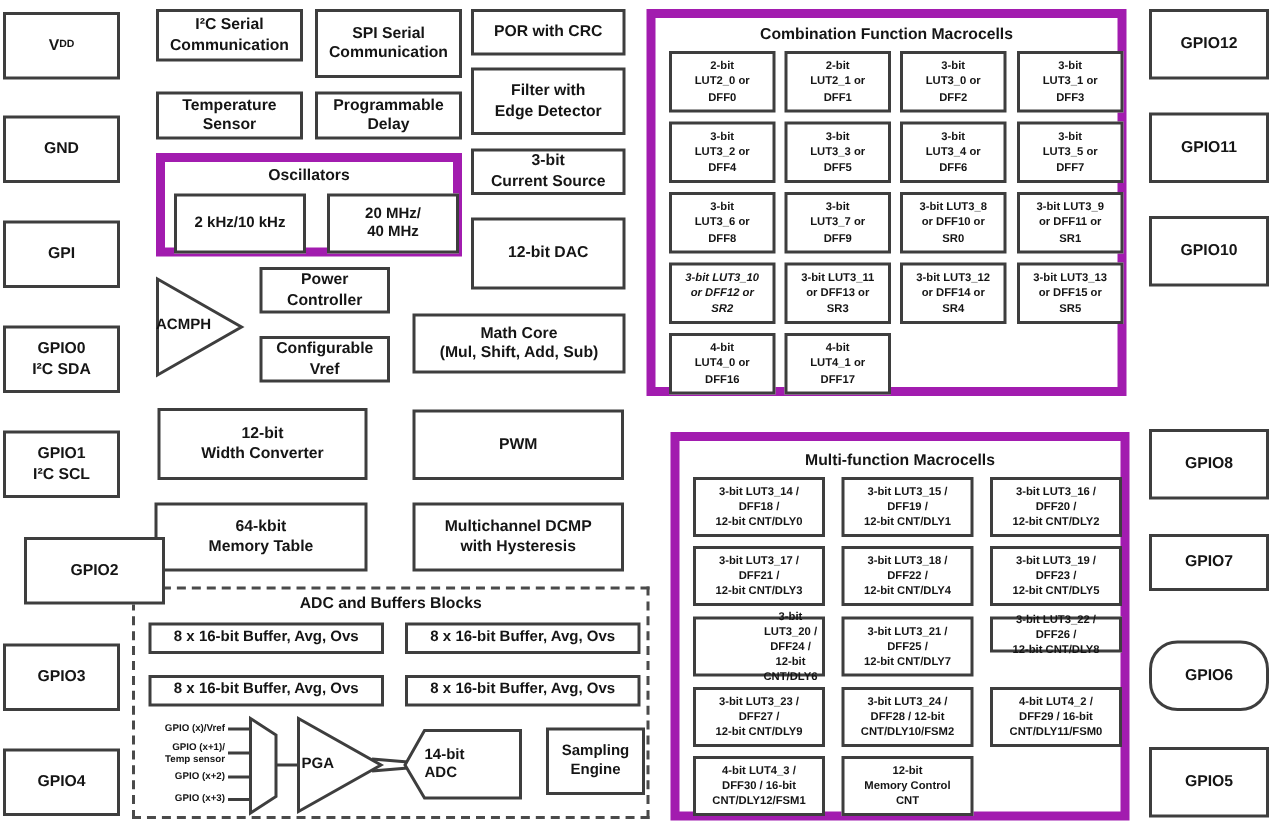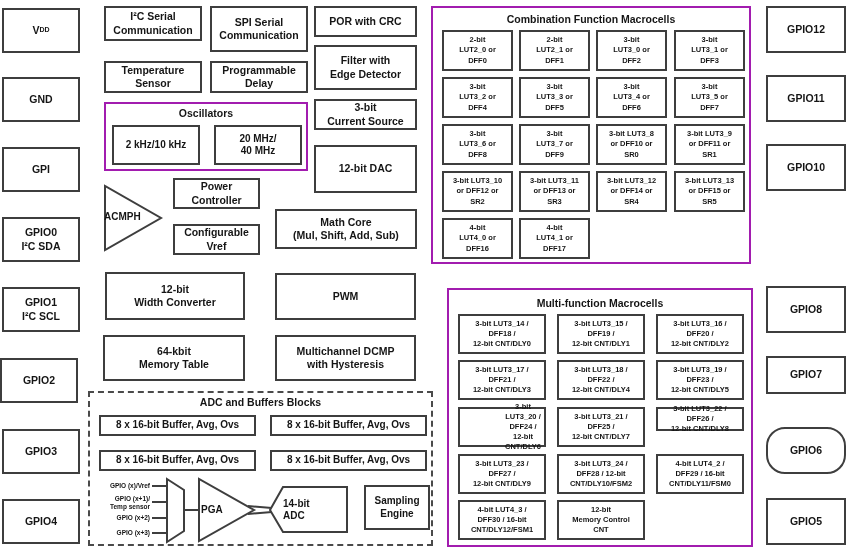--- a/index.html
+++ b/index.html
@@ -1,21 +1,21 @@
 <!DOCTYPE html>
 <html><head>
 <meta charset="utf-8">
 <style>
   *{box-sizing:border-box;margin:0;padding:0}
   html,body{background:#ffffff}
   body{font-family:"Liberation Sans",sans-serif}
   #root{position:relative;width:850px;height:555px;background:#fff;color:#151515;font-weight:bold;overflow:hidden}
   .box{position:absolute;border:2px solid #3e3e3e;background:#fff;display:flex;align-items:center;justify-content:center;
        text-align:center;white-space:pre-line;font-size:10.5px;line-height:1.25}
-  .group{position:absolute;border:2px solid #a21caf;background:#fff}
+  .group{position:absolute;border:6px solid #a21caf;background:#fff}
   .dashed{border:2px dashed #4a4a4a}
   .sect-title{position:absolute;left:0;right:0;text-align:center;font-size:10.5px;line-height:1.2}
   .cell{position:absolute;border:2px solid #3e3e3e;background:#fff;display:flex;align-items:center;justify-content:center;
         text-align:center;white-space:pre-line;font-size:7.5px;line-height:1.35}
   .buf{font-size:10px}
   .muxlabel{position:absolute;font-size:6.5px;line-height:1.2;text-align:right;white-space:pre-line}
   .lbl{position:absolute;white-space:pre-line;line-height:1.15}
   svg{position:absolute}
   sub{font-size:7px}
 </style>
@@ -130,21 +130,21 @@
 DFF8</div>
       <div class="cell" style="left: 86px; top: 116px; width: 71px; height: 41px;">3-bit
 LUT3_7 or
 DFF9</div>
       <div class="cell" style="left: 163px; top: 116px; width: 71px; height: 41px;">3-bit LUT3_8
 or DFF10 or
 SR0</div>
       <div class="cell" style="left: 241px; top: 116px; width: 71px; height: 41px;">3-bit LUT3_9
 or DFF11 or
 SR1</div>
-      <div class="cell" style="left: 9px; top: 163px; width: 71px; height: 41px;">3-bit LUT3_10
+      <div class="cell" style="left: 9px; top: 163px; width: 71px; height: 41px; font-style: italic;">3-bit LUT3_10
 or DFF12 or
 SR2</div>
       <div class="cell" style="left: 86px; top: 163px; width: 71px; height: 41px;">3-bit LUT3_11
 or DFF13 or
 SR3</div>
       <div class="cell" style="left: 163px; top: 163px; width: 71px; height: 41px;">3-bit LUT3_12
 or DFF14 or
 SR4</div>
       <div class="cell" style="left: 241px; top: 163px; width: 71px; height: 41px;">3-bit LUT3_13
 or DFF15 or
@@ -203,21 +203,21 @@
 CNT</div>
     </div>
 
 <div class="box pin" style="left: 2px; top: 8px; width: 78px; height: 45px;"><span>V</span><sub>DD</sub></div>
     <div class="box pin" style="left: 2px; top: 77px; width: 78px; height: 45px;">GND</div>
     <div class="box pin" style="left: 2px; top: 147px; width: 78px; height: 45px;">GPI</div>
     <div class="box pin" style="left: 2px; top: 217px; width: 78px; height: 45px;">GPIO0
 I²C SDA</div>
     <div class="box pin" style="left: 2px; top: 287px; width: 78px; height: 45px;">GPIO1
 I²C SCL</div>
-    <div class="box pin" style="left: 0; top: 358px; width: 78px; height: 45px;">GPIO2</div>
+    <div class="box pin" style="left: 16px; top: 358px; width: 94px; height: 45px;">GPIO2</div>
     <div class="box pin" style="left: 2px; top: 429px; width: 78px; height: 45px;">GPIO3</div>
     <div class="box pin" style="left: 2px; top: 499px; width: 78px; height: 45px;">GPIO4</div>
     <div class="box pin" style="left: 766px; top: 6px; width: 80px; height: 47px;">GPIO12</div>
     <div class="box pin" style="left: 766px; top: 75px; width: 80px; height: 47px;">GPIO11</div>
     <div class="box pin" style="left: 766px; top: 144px; width: 80px; height: 47px;">GPIO10</div>
     <div class="box pin" style="left: 766px; top: 286px; width: 80px; height: 47px;">GPIO8</div>
     <div class="box pin" style="left: 766px; top: 356px; width: 80px; height: 38px;">GPIO7</div>
     <div class="box pin" style="left: 766px; top: 427px; width: 80px; height: 47px; border-radius: 19px;">GPIO6</div>
     <div class="box pin" style="left: 766px; top: 498px; width: 80px; height: 47px;">GPIO5</div>
   </div>

